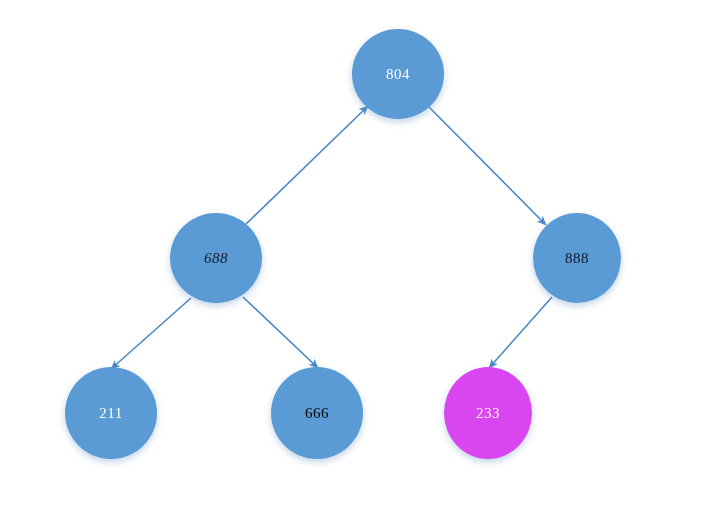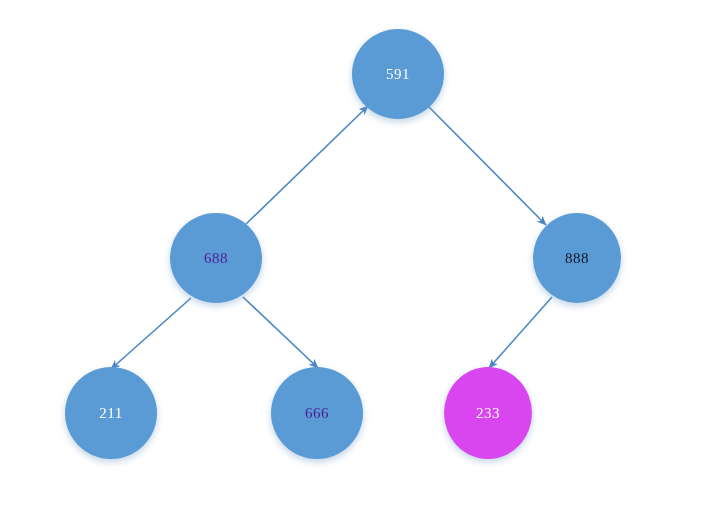--- a/index.html
+++ b/index.html
@@ -68,33 +68,33 @@
         <line x1="246" y1="224" x2="368" y2="106" stroke="#4a87c4" stroke-width="1.6" marker-end="url(#arrowhead)"></line>
         <line x1="428" y1="106" x2="546" y2="225" stroke="#4a87c4" stroke-width="1.6" marker-end="url(#arrowhead)"></line>
         <line x1="191" y1="298" x2="111" y2="369" stroke="#4a87c4" stroke-width="1.6" marker-end="url(#arrowhead)"></line>
         <line x1="243" y1="297" x2="318" y2="368" stroke="#4a87c4" stroke-width="1.6" marker-end="url(#arrowhead)"></line>
         <line x1="552" y1="297" x2="489" y2="368" stroke="#4a87c4" stroke-width="1.6" marker-end="url(#arrowhead)"></line>
       </g>
   </svg>
 
   <div id="nodes-group">
       <div class="node" style="left: 352px; top: 29px; width: 92px; height: 90px; background: rgb(91, 155, 213);">
-        <span class="node-label" style="color: rgb(255, 255, 255);">591</span>
+        <span class="node-label" style="color: rgb(255, 255, 255);">804</span>
       </div>
       <div class="node" style="left: 170px; top: 213px; width: 92px; height: 90px; background: rgb(91, 155, 213);">
-        <span class="node-label" style="color: #4c1d95;">688</span>
+        <span class="node-label" style="color: #0f172a; font-style: italic;">688</span>
       </div>
       <div class="node" style="left: 533px; top: 213px; width: 88px; height: 90px; background: rgb(91, 155, 213);">
         <span class="node-label" style="color: #0f172a;">888</span>
       </div>
       <div class="node" style="left: 65px; top: 367px; width: 92px; height: 92px; background: rgb(91, 155, 213);">
         <span class="node-label" style="color: rgb(255, 255, 255); text-align: center;">211</span>
       </div>
       <div class="node" style="left: 271px; top: 367px; width: 92px; height: 92px; background: rgb(91, 155, 213);">
-        <span class="node-label" style="color: #4c1d95;">666</span>
+        <span class="node-label" style="color: #000000;">666</span>
       </div>
       <div class="node" style="left: 444px; top: 367px; width: 88px; height: 92px; background: #d946ef;">
         <span class="node-label" style="color: rgb(255, 255, 255);">233</span>
       </div>
     </div>
 
 
 </div>
 
 </body></html>

